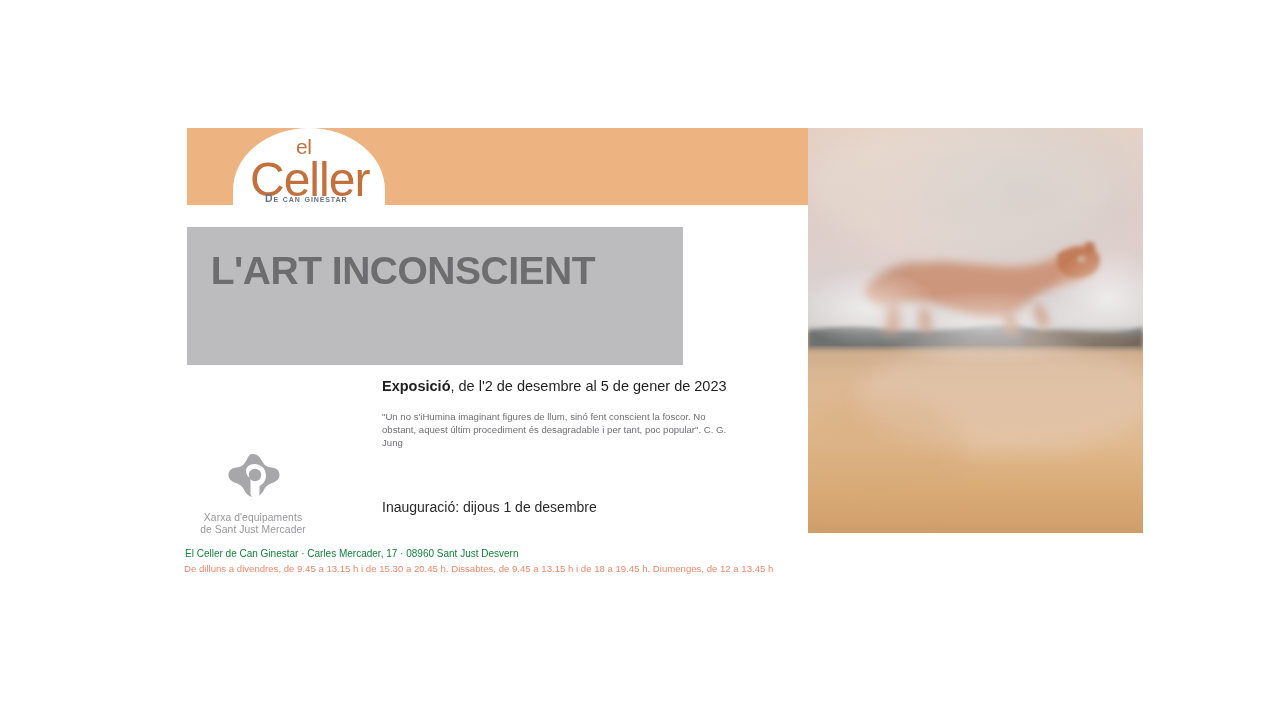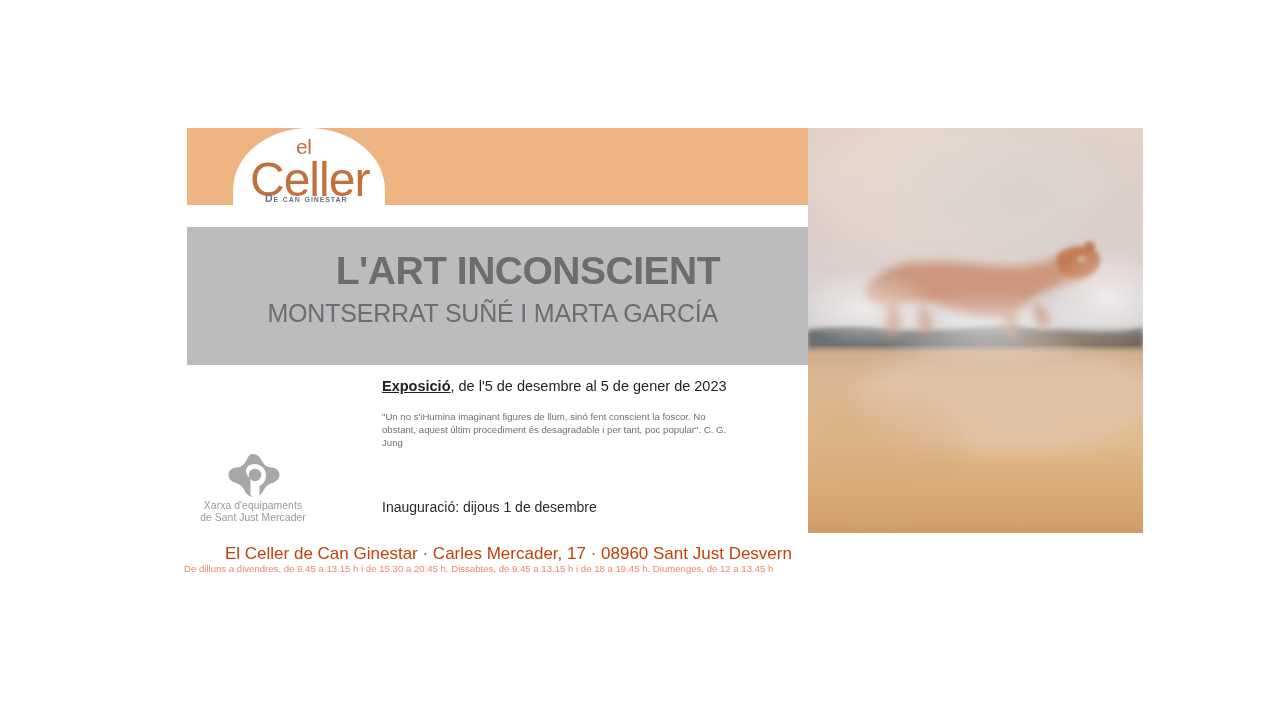--- a/index.html
+++ b/index.html
@@ -84,21 +84,21 @@
     font-variant: small-caps;
     text-transform: lowercase;
   }
   .logo-sub::first-letter { text-transform: uppercase; }
 
   
   .title-band {
     position: absolute;
     left: 187px;
     top: 227px;
-    width: 621px;
+    width: 496px;
     height: 138px;
     background: #bcbcbf;
   }
   .title-main {
     position: absolute;
     right: 88px;
     top: 22px;
     font-size: 39px;
     line-height: 44px;
     font-weight: 700;
@@ -123,21 +123,21 @@
   
   .expo-line {
     position: absolute;
     left: 382px;
     top: 377px;
     font-size: 14.5px;
     line-height: 18px;
     color: #1f1f1f;
     white-space: nowrap;
   }
-  .expo-line b { font-weight: 700; text-decoration: underline; }
+  .expo-line b { font-weight: 700; }
 
   .quote {
     position: absolute;
     left: 382px;
     top: 410px;
     width: 345px;
     font-size: 9.6px;
     line-height: 13.2px;
     color: #6f6f74;
   }
@@ -154,38 +154,37 @@
   
   .xarxa {
     position: absolute;
     left: 183px;
     top: 452px;
     width: 140px;
     height: 80px;
   }
   .xarxa svg { display: block; margin: 0 auto; }
   .xarxa-text {
-    margin-top: 0;
+    margin-top: 12px;
     text-align: center;
     font-size: 10.3px;
     line-height: 11.5px;
     color: #97979b;
     letter-spacing: 0.1px;
   }
 
   
   .addr {
     position: absolute;
     left: 185px;
     top: 545px;
-    font-size: 17px;
+    font-size: 10px;
     line-height: 18px;
-    color: #c2410c;
-    white-space: nowrap;
-    margin-left: 40px;
+    color: #15803d;
+    white-space: nowrap;
   }
   .hours {
     position: absolute;
     left: 184px;
     top: 563px;
     font-size: 9.6px;
     line-height: 12px;
     color: #e98a6b;
     white-space: nowrap;
   }
@@ -211,24 +210,23 @@
   <div class="logo-arch"></div>
 
   <div class="logo-wrap">
     <div class="logo-el">el</div>
     <div class="logo-celler">Celler</div>
     <div class="logo-sub">de Can Ginestar</div>
   </div>
 
   <div class="title-band">
     <div class="title-main">L'ART INCONSCIENT</div>
-    <div class="title-sub">MONTSERRAT SUÑÉ I MARTA GARCÍA</div>
-  </div>
-
-  <div class="expo-line"><b>Exposició</b><span>, de l'5 de desembre al 5 de gener de 2023</span></div>
+  </div>
+
+  <div class="expo-line"><b>Exposició</b><span>, de l'2 de desembre al 5 de gener de 2023</span></div>
 
   <div class="quote">"Un no s'iHumina imaginant figures de llum, sinó fent conscient la foscor. No obstant, aquest últim procediment és desagradable i per tant, poc popular". C. G. Jung</div>
 
   <div class="inaug">
     <div>Inauguració: dijous 1 de desembre</div>
   </div>
 
   <div class="xarxa">
     <span>
       <svg width="58" height="48" viewBox="0 0 58 48">

